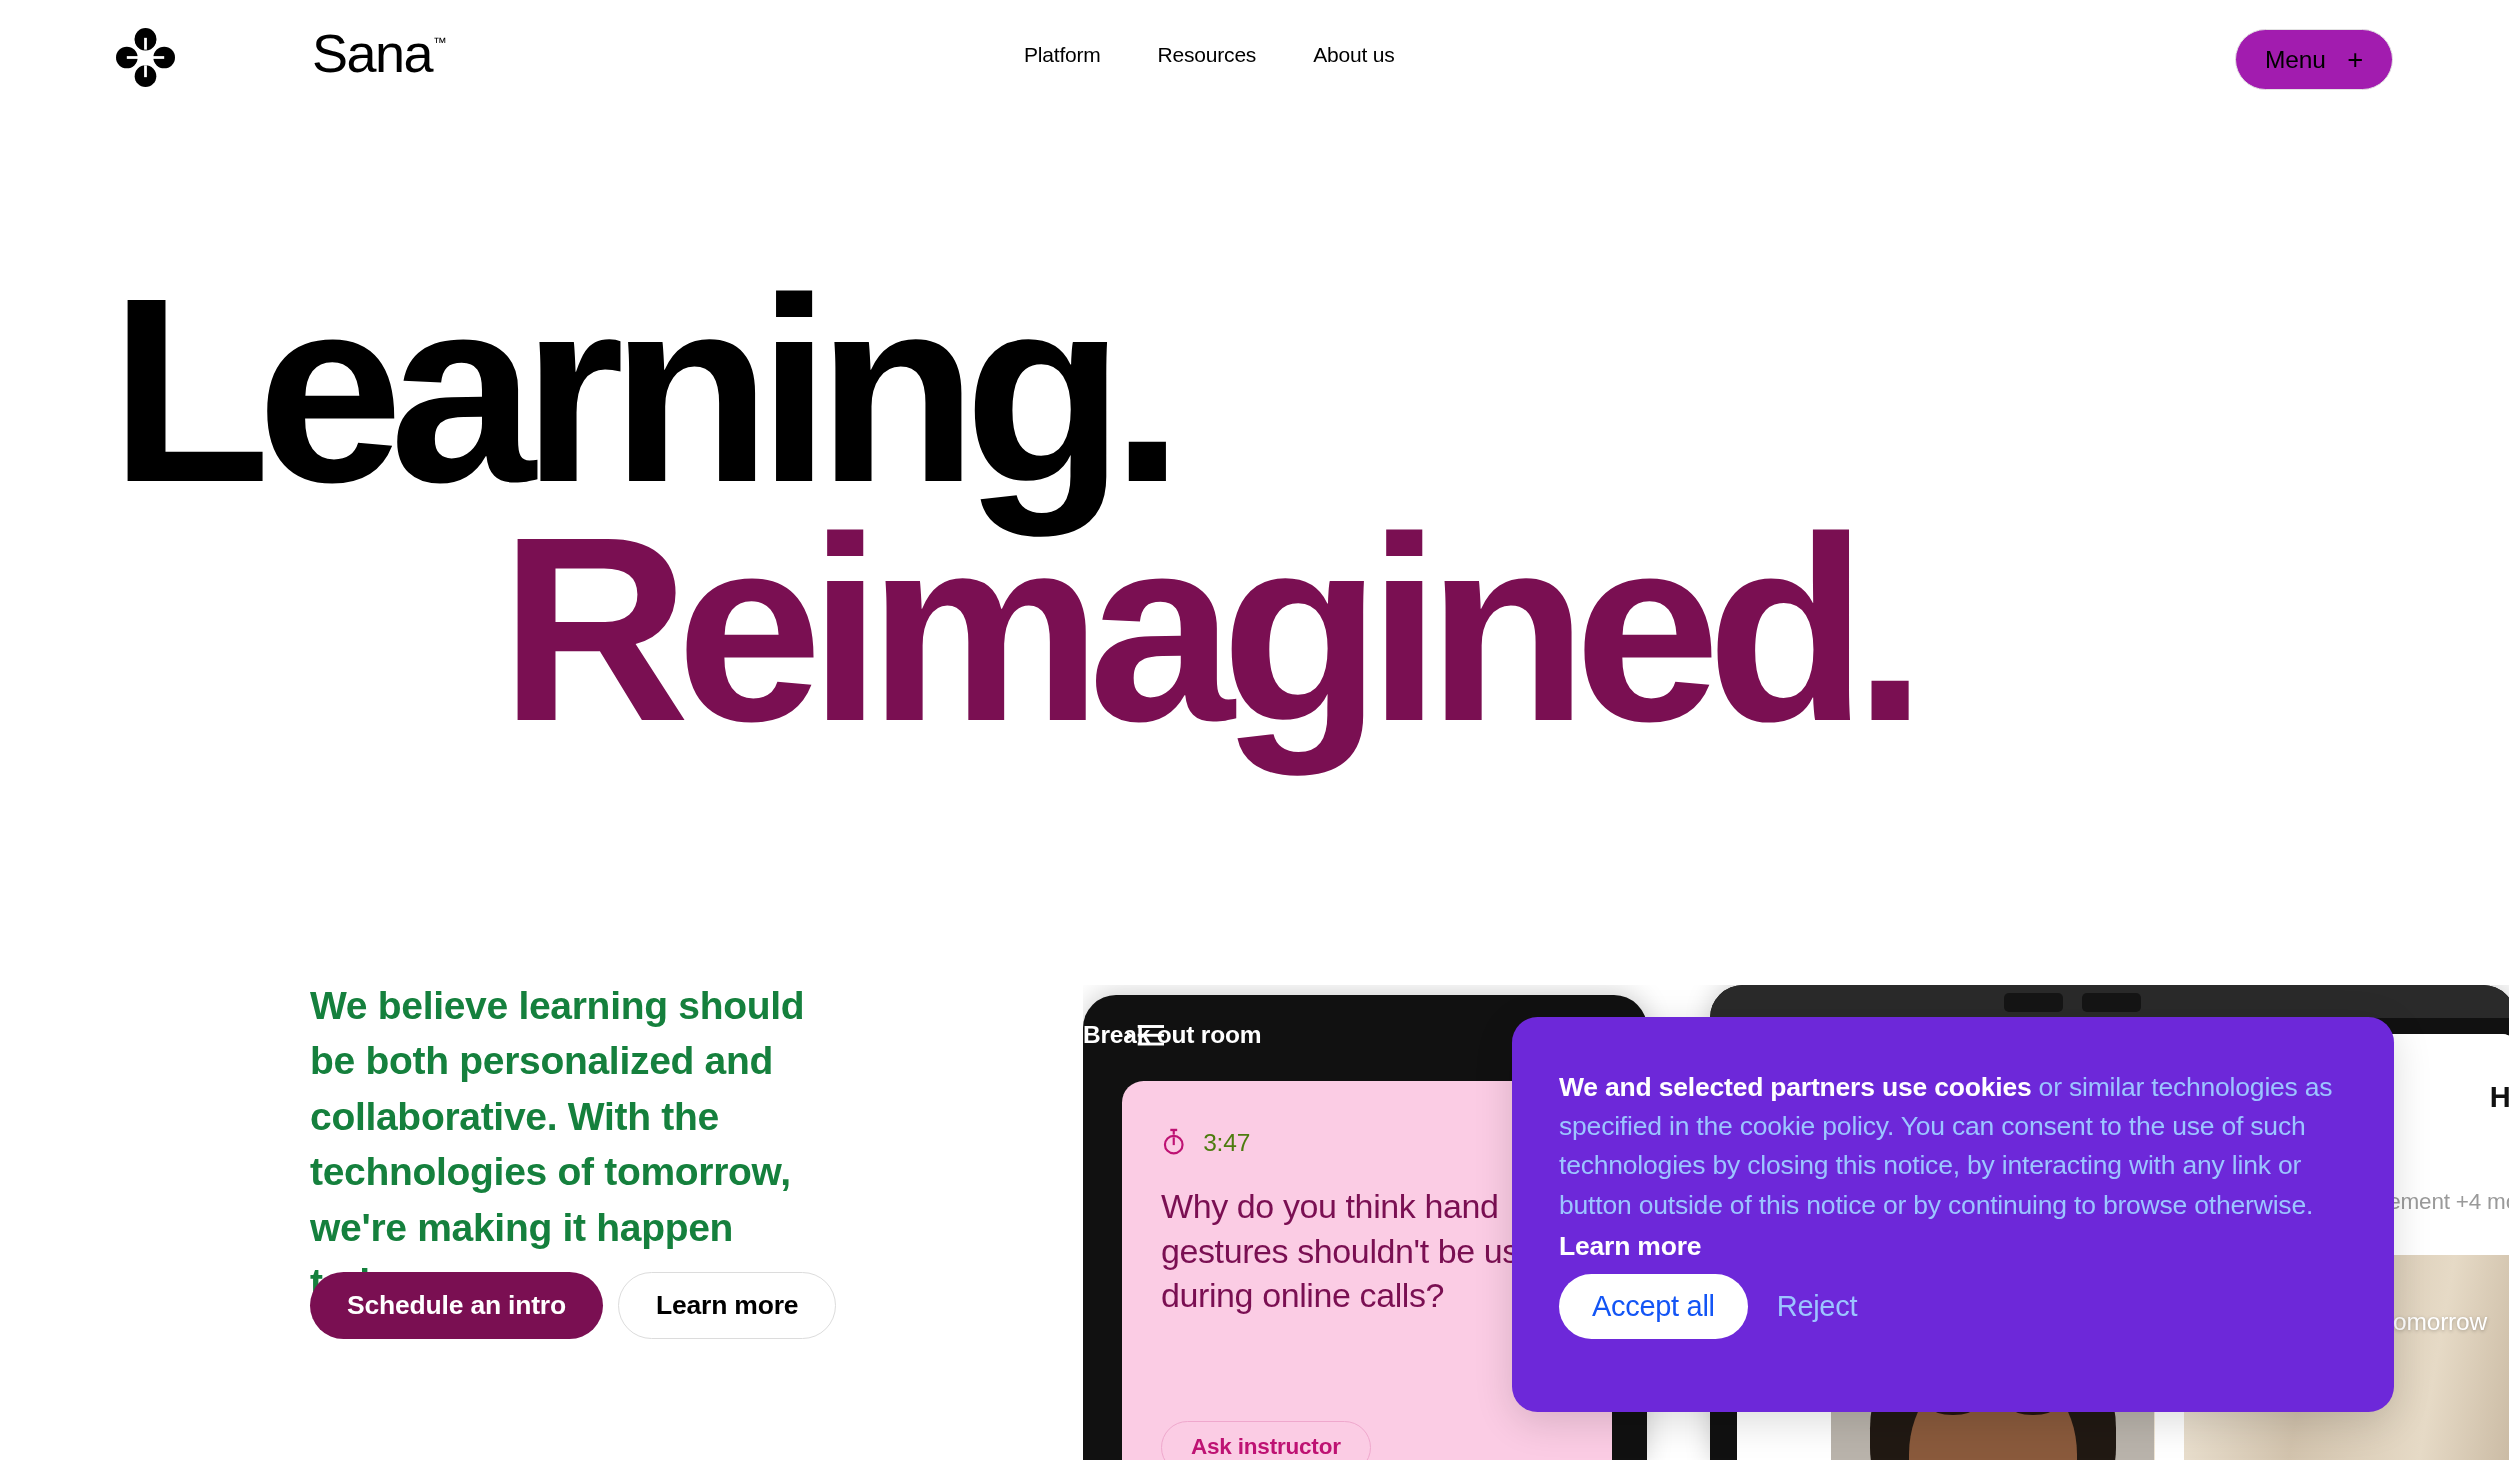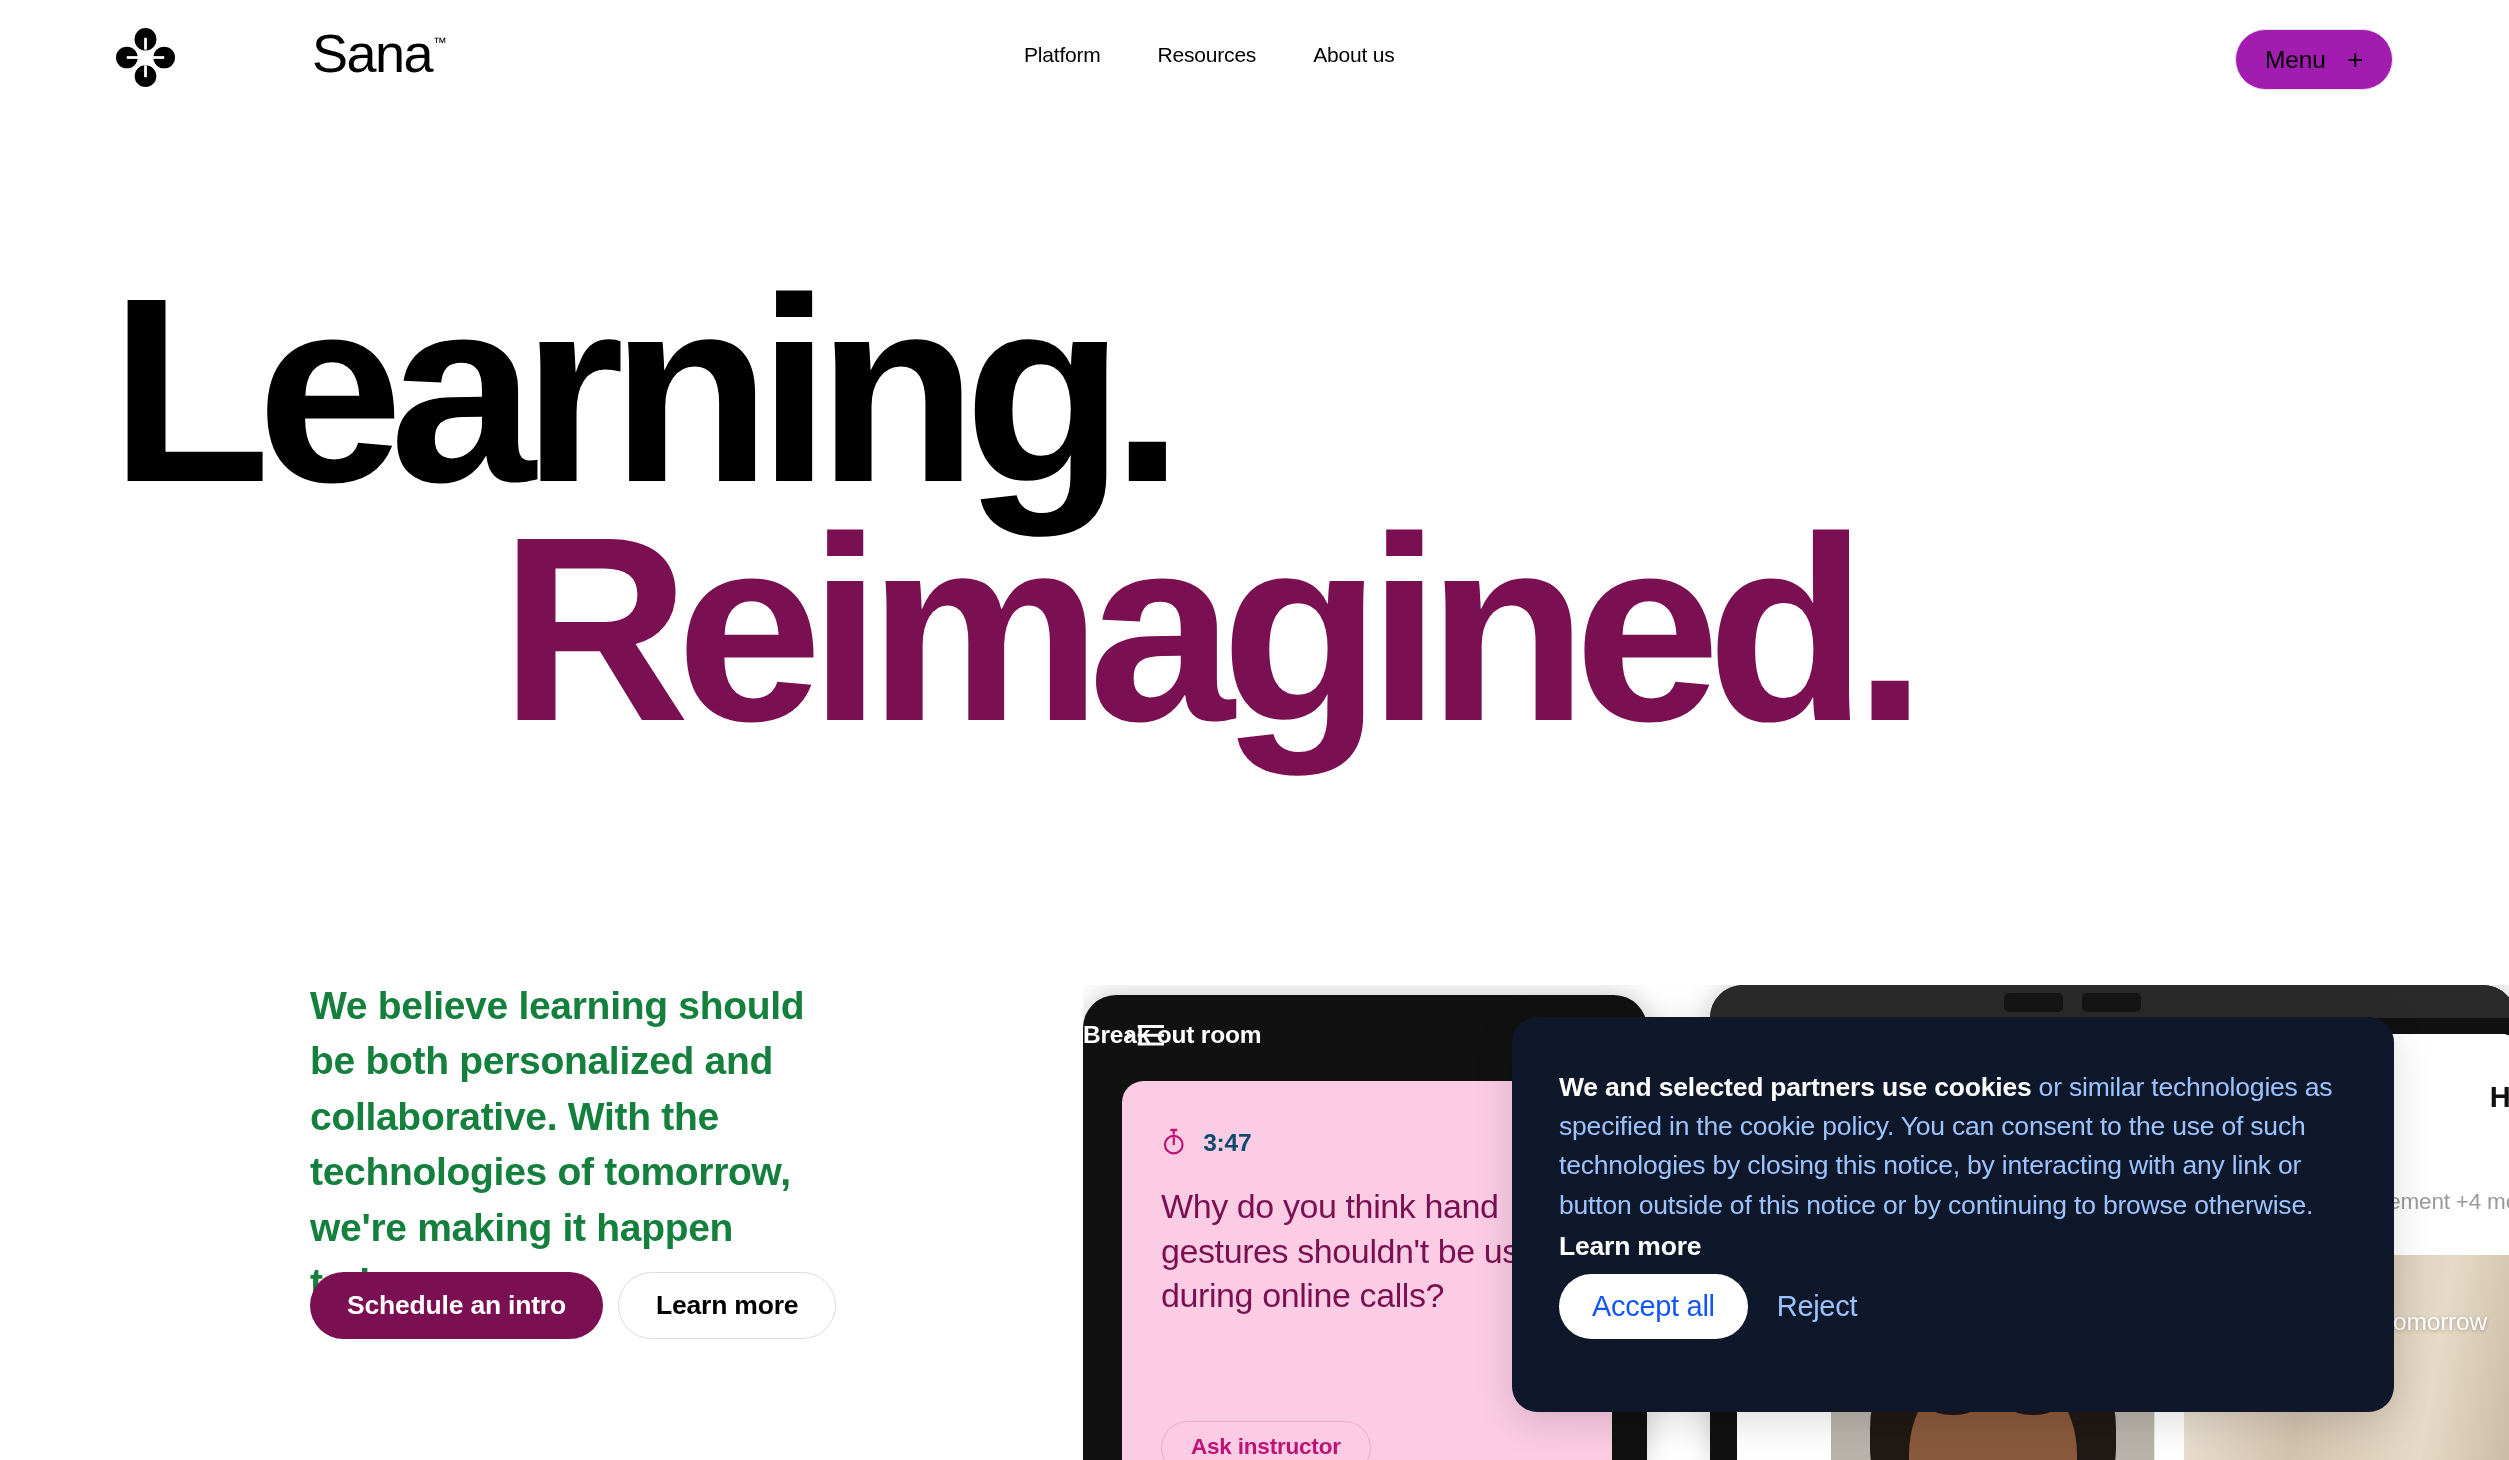--- a/index.html
+++ b/index.html
@@ -107,21 +107,21 @@
   }
   .dev-title {
     width:100%; text-align:left; color:#fff;
     font-size:24.5px; font-weight:700; letter-spacing:-0.2px; line-height:80px;
   }
   .pink-card {
     position:absolute; left:39px; top:86px; width:490px; height:392px;
     background:#FBCCE4; border-radius:21.6px 21.6px 0 0; padding:47px 39px 0 39px;
   }
   .timer-row { display:flex; align-items:center; gap:16.7px; }
-  .timer-val { color:#0c4a6e; font-size:24.5px; font-weight:700; letter-spacing:-0.2px; }
+  .timer-val { color:#4d7c0f; font-size:24.5px; font-weight:400; letter-spacing:-0.2px; }
   .q-text {
     margin-top:24.5px; color:#7A0F52; font-size:34px; line-height:1.32;
     font-weight:400; letter-spacing:-0.4px;
   }
   .ask-pill {
     position:absolute; left:39px; top:316px;
     border:1.5px solid #EFA8CD; color:#BE1273;
     border-radius:39px; padding:0 29px; height:53px;
     display:flex; align-items:center; font-size:22.5px; font-weight:700;
     letter-spacing:-0.2px; background:transparent; cursor:pointer;
@@ -185,21 +185,21 @@
     position:absolute; left:0px; top:221px; width:94px; bottom:0; background:#fff;
   }
   .dev-b-strip2 {
     position:absolute; left:418px; top:221px; width:29px; bottom:0; background:#fff;
   }
 
   
   .cookie {
     position:absolute; left:1512px; top:1017px;
     width:882px; height:395px;
-    background:#0f172a; border-radius:25.5px;
+    background:#6d28d9; border-radius:25.5px;
     padding:51px 47px 0 47px;
     box-shadow:0 9.8px 39px rgba(0,0,0,0.14);
   }
   .cookie-text {
     font-size:26.5px; line-height:1.48; color:#9CC5FF;
     letter-spacing:-0.2px;
   }
   .cookie-text .strong { color:#ffffff; font-weight:700; }
   .cookie-learn {
     display:block; color:#ffffff; font-weight:700; font-size:26.5px;

